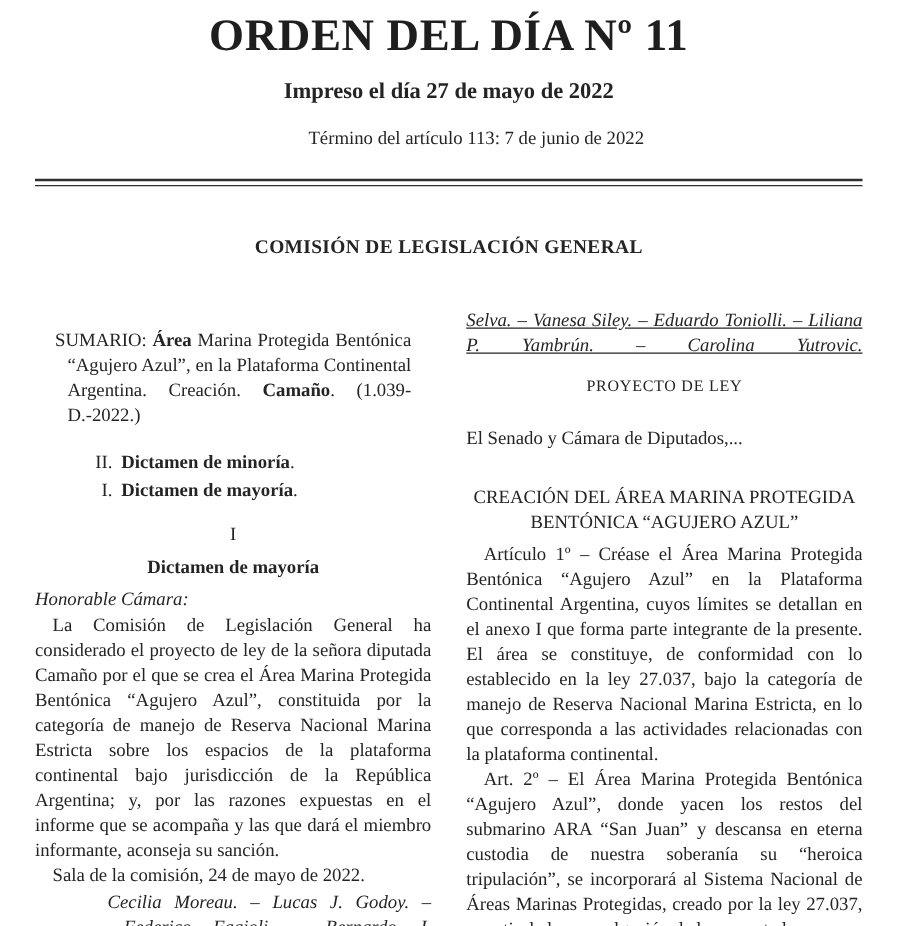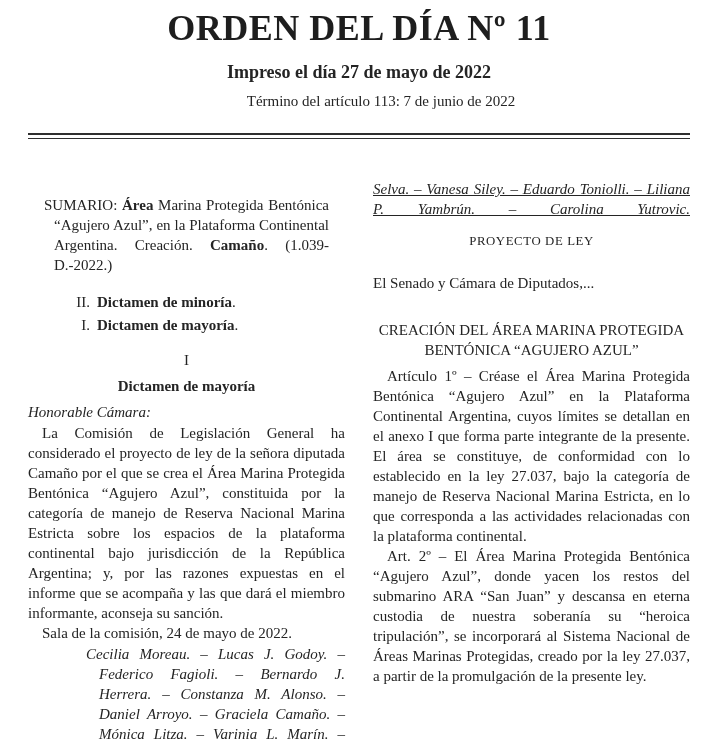--- a/index.html
+++ b/index.html
@@ -26,21 +26,21 @@
     letter-spacing: 0.5px;
     color: #1e1e1e;
   }
   .printed-line {
     margin-top: 16px;
     font-size: 18px;
     font-weight: bold;
     line-height: 16px;
   }
   .term-line {
-    margin-top: 13px;
+    margin-top: 23px;
     font-size: 15px;
     line-height: 16px;
     padding-left: 44px;
   }
   .double-rule {
     margin: 24px 28px 0 28px;
     height: 3px;
     border-top: 2px solid #2e2e2e;
     border-bottom: 1px solid #2e2e2e;
   }
@@ -115,20 +115,21 @@
 <div class="page">
 
   <div class="doc-header">
     <div class="doc-title">ORDEN DEL DÍA Nº 11</div>
     <div class="printed-line">Impreso el día 27 de mayo de 2022</div>
     <div class="term-line">Término del artículo 113: 7 de junio de 2022</div>
   </div>
 
   <div class="double-rule"></div>
 
+  <div class="committee-heading">COMISIÓN DE LEGISLACIÓN GENERAL</div>
 
   <div class="columns">
 
     <div class="col">
 
       <p class="summary" style="margin:16px"><span>SUMARIO: </span><b>Área</b><span> Marina Protegida Bentónica “Agujero Azul”, en la Plataforma Continental Argentina. Creación. </span><b>Camaño</b><span>. (1.039-D.-2022.)</span></p>
 
       <div class="index-list">
         <div class="index-item"><span class="index-numeral">II.</span><span class="index-label">Dictamen de minoría</span><span>.</span></div>
         <div class="index-item"><span class="index-numeral">I.</span><span class="index-label">Dictamen de mayoría</span><span>.</span></div>

